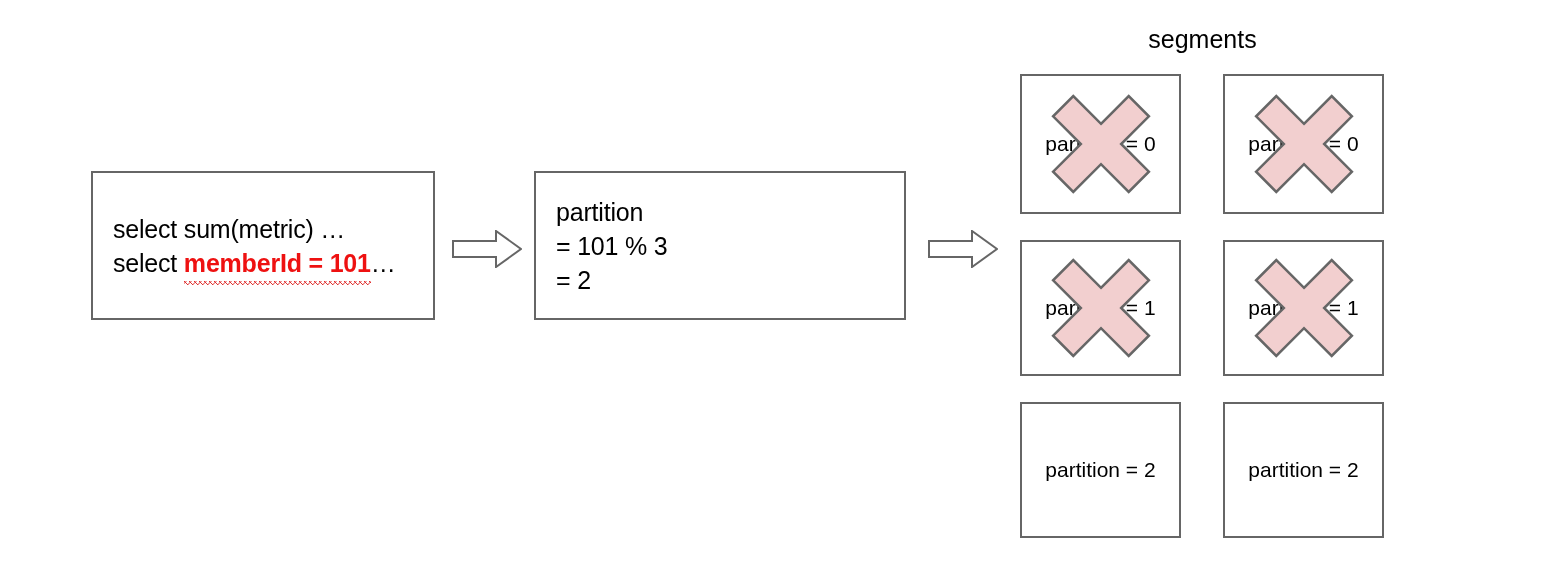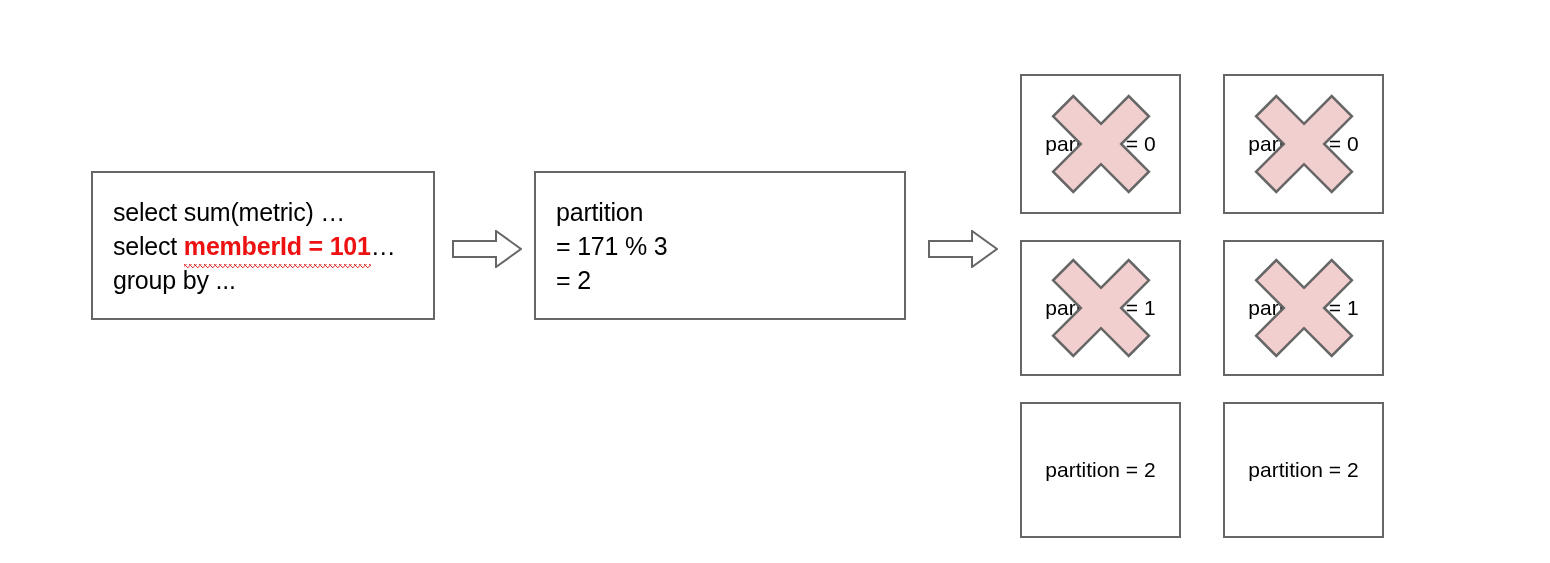--- a/index.html
+++ b/index.html
@@ -117,44 +117,44 @@
 </style>
 </head>
 <body>
 
 <div id="canvas">
 
   <div class="node code-box" style="left:91px; top:171px; width:344px; height:149px;">
     <div class="code-lines">
       <div class="code-line">select sum(metric) …</div>
       <div class="code-line"><span>select </span><span class="hl-red squiggle">memberId = 101</span><span>…</span></div>
-      <div class="code-line">group by ...</div>
     </div>
   </div>
 
   <div class="node block-arrow" style="left:452px; top:230px;">
     <svg width="70" height="38" viewBox="0 0 70 38" aria-hidden="true">
       <polygon points="1,11 44,11 44,1 69,19 44,37 44,27 1,27" fill="#ffffff" stroke="#666666" stroke-width="2" stroke-linejoin="miter"></polygon>
     </svg>
   </div>
 
   <div class="node code-box" style="left:534px; top:171px; width:372px; height:149px;">
     <div class="code-lines">
       <div class="code-line">partition</div>
-      <div class="code-line">= 171 % 3</div>
+      <div class="code-line">= 101 % 3</div>
       <div class="code-line">= 2</div>
     </div>
   </div>
 
   <div class="node block-arrow" style="left:928px; top:230px;">
     <svg width="70" height="38" viewBox="0 0 70 38" aria-hidden="true">
       <polygon points="1,11 44,11 44,1 69,19 44,37 44,27 1,27" fill="#ffffff" stroke="#666666" stroke-width="2" stroke-linejoin="miter"></polygon>
     </svg>
   </div>
 
+  <div class="segments-title" style="left:1020px; top:25px; width:365px;">segments</div>
 
   <div class="segment-box" style="left:1020px; top:74px; width:161px; height:140px;">
     <div class="segment-label">partition = 0</div>
     <div class="segment-cross">
       <svg width="126" height="126" viewBox="0 0 100 100" aria-hidden="true">
         <polygon points="50,34 72,12 88,28 66,50 88,72 72,88 50,66 28,88 12,72 34,50 12,28 28,12" fill="#f2cfcf" stroke="#666666" stroke-width="2" stroke-linejoin="miter"></polygon>
       </svg>
     </div>
   </div>
 

